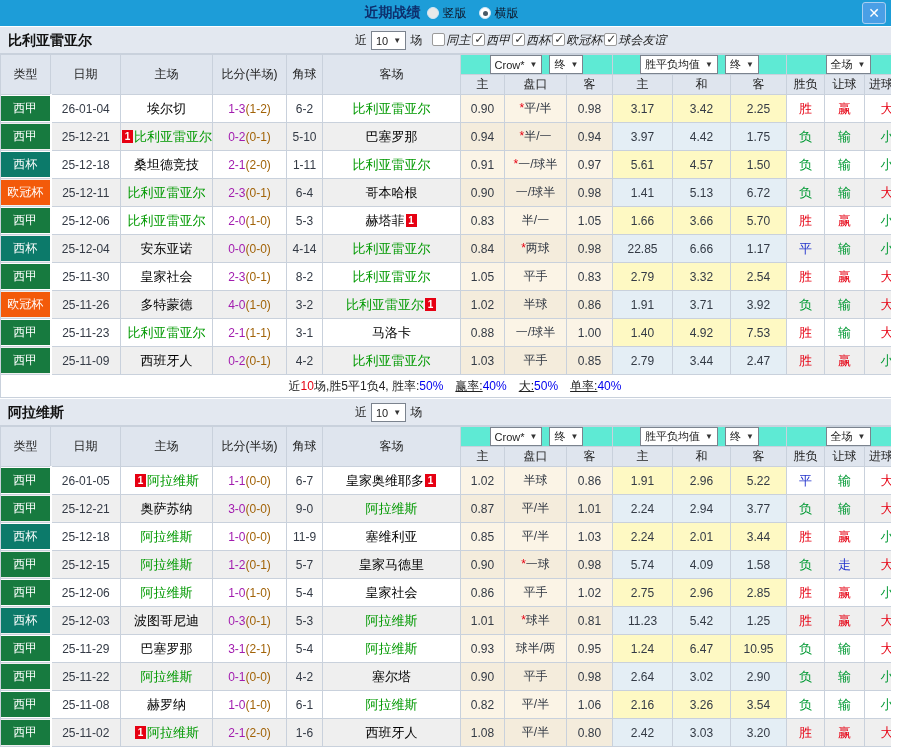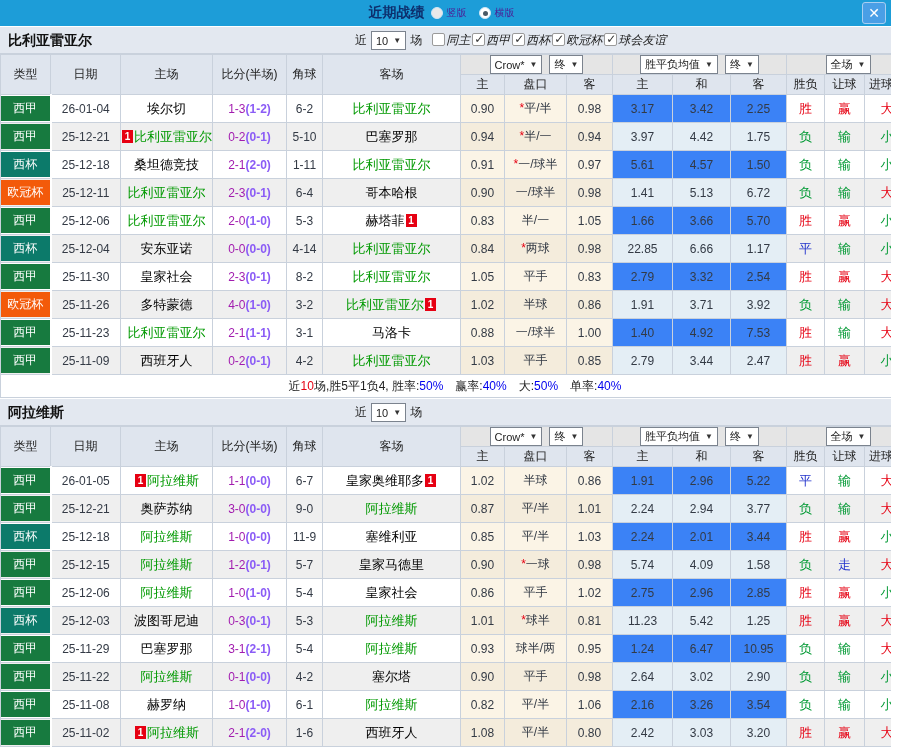--- a/index.html
+++ b/index.html
@@ -10,21 +10,21 @@
   
   .topbar { height:26px; background:#1d9dd8; position:relative;
     display:flex; align-items:center; justify-content:center; }
   .title { color:#0d2f6d; font-weight:bold; font-size:14px; }
   .radio-group { display:flex; align-items:center; margin-left:6px; gap:4px; }
   .rdo { width:12px; height:12px; border-radius:50%; background:#e9e9e9;
     border:1px solid #cfe6f5; display:inline-block; position:relative; }
   .rdo.on { background:#fff; }
   .rdo.on::after { content:""; position:absolute; left:3px; top:3px;
     width:5px; height:5px; border-radius:50%; background:#4a5a66; }
-  .rlabel { color:#4c1d95; font-size:10px; margin-right:8px; }
+  .rlabel { color:#0f172a; font-size:12px; margin-right:8px; }
   .close-btn { position:absolute; right:5px; top:2px; width:24px; height:22px;
     background:#4a9fe6; border:1px solid #a8cff2; border-radius:3px; color:#fff;
     font-size:14px; font-weight:bold; text-align:center; line-height:20px; cursor:pointer; }
 
   
   .sechdr { height:28px; background:#e3e8f0; border-top:1px solid #fff;
     border-bottom:1px solid #c9d1dc; position:relative; }
   .teamname { position:absolute; left:8px; top:5px; font-size:14px;
     font-weight:bold; color:#111; }
   .filters { position:absolute; left:355px; top:4px; display:flex;
@@ -40,53 +40,53 @@
   .cb.on::after { content:"\2713"; position:absolute; top:-2px; left:1px;
     font-size:12px; font-weight:bold; color:#333; }
   .cblab { margin-left:1px;font-style:italic; }
 
   
   table { width:909px; border-collapse:collapse; table-layout:fixed; }
   th, td { border:1px solid #c9d1dc; text-align:center; overflow:hidden;
     white-space:nowrap; }
   thead tr { height:20px; }
   thead th { background:#dfe5ee; font-weight:normal; font-size:12px; color:#222; }
-  .ddcell { background:#e5e5e5; }
+  .ddcell { background:#5eead4; }
   .ddwrap { display:flex; align-items:center; justify-content:center; gap:7px; }
   tbody tr { height:28px; background:#fff; }
   tbody tr:nth-child(even) { background:#efefef; }
   td { font-size:12px; color:#333a45; }
 
   td.lg { padding:0; border-right:2px solid #fff; }
   td.lg div { margin:1px 0; height:25px; line-height:25px; color:#fff;
     font-size:12px; }
   .liga { background:#177a3f; }
   .copa { background:#0c7a6a; }
   .ucl  { background:#f35a0a; }
 
   .team-cell span.green { color:#009900; }
   .team-cell { font-size:13px; color:#000; }
   .badge { display:inline-block; background:#e60012; color:#fff; font-size:10px;
     font-weight:bold; width:11px; height:13px; line-height:13px; margin:0 1px;
     vertical-align:1px; }
   .ft { color:#a21caf; }
-  .ht { color:#8b5cf6;font-weight:bold; }
+  .ht { color:#a16207; }
   td.odds { background:#fbf4e6; }
   tbody tr:nth-child(even) td.odds { background:#f4ecdc; }
-  td.eu { background:#3b82f6; }
+  td.eu { background:#fef9c3; }
   tbody tr:nth-child(even) td.eu { background:#e4eef5; }
   .star { color:#e60012; }
   td.res span { font-size:13px; }
   .red { color:#e60012; }
   .green { color:#009933; }
   .blue { color:#2233cc; }
 
   tfoot td { height:23px; background:#fff; font-size:12px; color:#222; }
   tfoot .sum-val { color:#0000ee; }
-  tfoot .sum-lab { margin-left:12px; }
+  tfoot .sum-lab { margin-left:12px;text-decoration:underline; }
 </style>
 </head>
 <body>
 
 <div class="app">
 
   <div class="topbar">
     <span class="title">近期战绩</span>
     <span class="radio-group">
       <span class="rdo"></span>

